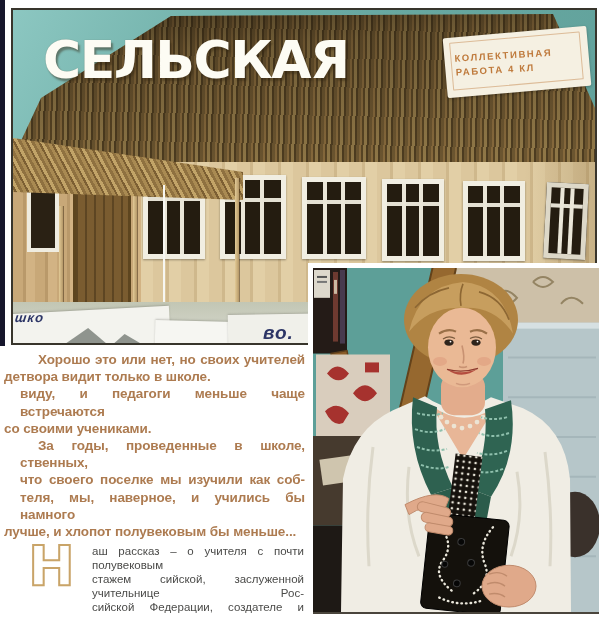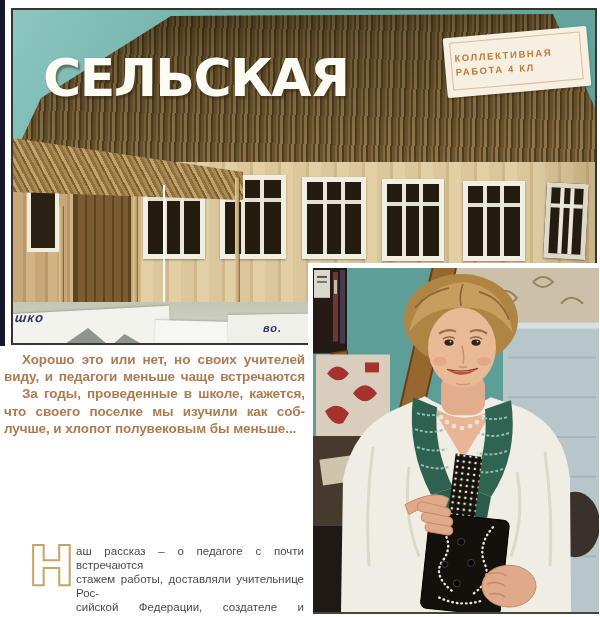--- a/index.html
+++ b/index.html
@@ -64,45 +64,45 @@
   .paper { position:absolute; background:#f3f3ee; box-shadow:0 -1px 2px rgba(90,90,80,.3); }
   .p1 { left:-8px; top:300px; width:165px; height:40px; transform:rotate(-3deg); }
   .p2 { left:142px; top:312px; width:160px; height:30px; transform:rotate(1.5deg); background:#f6f6f2; }
   .p3 { left:215px; top:304px; width:120px; height:34px; transform:rotate(-1deg); background:#f0f0ea; }
   .tri { position:absolute; background:#8f948e; }
   .t1 { left:52px; top:318px; width:42px; height:16px; clip-path:polygon(0 100%,55% 0,100% 100%); }
   .t2 { left:98px; top:324px; width:34px; height:12px; clip-path:polygon(0 100%,40% 0,100% 100%); }
   .ptext { position:absolute; color:#2c3566; font-style:italic; font-weight:bold; letter-spacing:1px; }
   .ptext-shko { left:2px;  top:300px; font-size:13px; transform:skewX(-6deg); }
   .ptext-shk  { left:178px; top:320px; font-size:10px;margin-top:10px; }
-  .ptext-vo   { left:250px; top:312px; font-size:11px; }
+  .ptext-vo   { left:250px; top:312px; font-size:19px; }
 
   .note { position:absolute; left:432px; top:22px; width:144px; height:60px; background:#f5f0e2;
     transform:rotate(-5deg); border-radius:2px; box-shadow:0 1px 3px rgba(0,0,0,.3);
     display:flex; flex-direction:column; justify-content:center; padding-left:10px; }
   .note-frame { position:absolute; inset:5px 7px 7px 6px; border:1px solid rgba(191,122,60,.45); border-radius:1px; }
   .note-line { color:#bf7a3c; font-size:9.5px; font-weight:bold; letter-spacing:1.6px; line-height:14px; transform:rotate(1.5deg); }
 
-  .headline { position:absolute; left:30px; top:43px; color:#fdfcf4; font-family:"DejaVu Sans", sans-serif;
+  .headline { position:absolute; left:30px; top:25px; color:#fdfcf4; font-family:"DejaVu Sans", sans-serif;
     font-weight:bold; font-size:52px; line-height:51px; letter-spacing:-1.5px;
     text-shadow:2px 3px 2px rgba(50,38,18,.45), 0 0 1px rgba(60,45,20,.4); }
 
   
   .woman-photo { position:absolute; left:308px; top:263px; width:292px; height:354px; background:#fff; }
   .woman-inner { position:absolute; left:5px; top:5px; right:1px; bottom:3px; overflow:hidden;
     border-bottom:2px solid #4a453c; background:#5d9f98; }
   .woman-inner svg { width:100%; height:100%; display:block; }
 
   
   .col-brown { position:absolute; left:4px; top:351px; width:301px; color:#ad7b50; font-weight:bold;
     font-size:13.5px; line-height:17.2px; letter-spacing:-0.1px; }
   .col-black { position:absolute; left:4px; top:545px; width:300px; color:#4b4b49;
     font-size:11.5px; line-height:13.9px; }
   .bline { white-space:nowrap; }
-  .j { text-align:justify; text-align-last:justify; white-space:normal; }
+  .j { text-align:justify; text-align-last:justify; white-space:normal;margin-left:16px; }
   .ind { text-indent:18px; }
   .cap { padding-left:72px; }
   .dropcap { position:absolute; left:24px; top:-4px; font-family:"DejaVu Sans", sans-serif; font-weight:bold;
     font-size:56px; line-height:50px; color:rgba(255,253,244,.05);
     -webkit-text-stroke:2px #c9a468; }
 </style>
 </head>
 <body>
 
 <div class="page">
@@ -276,29 +276,32 @@
             <path d="M143,116 q7,3 14,0" stroke="#d09a7c" stroke-width="1.4" fill="none"></path>
           </g>
         </g>
       </svg>
     </div>
   </figure>
 
   <section class="col-brown">
 
   <div class="bline ind j">Хорошо это или нет, но своих учителей</div>
+      <div class="bline">детвора видит только в школе.</div>
       <div class="bline j">виду, и педагоги меньше чаще встречаются</div>
-      <div class="bline ind j">За годы, проведенные в школе, кажется,</div>
+      <div class="bline">со своими учениками.</div>
+      <div class="bline ind j">За годы, проведенные в школе, ственных,</div>
       <div class="bline j">что своего поселке мы изучили как соб-</div>
+      <div class="bline j">теля, мы, наверное, и учились бы намного</div>
       <div class="bline">лучше, и хлопот полувековым бы меньше...</div>
     </section>
 
   <section class="col-black">
     <span class="dropcap">Н</span>
     <div>
 
-    <div class="bline cap j">аш рассказ – о педагоге с почти встречаются</div>
-        <div class="bline cap j">стажем работы, доставляли учительнице Рос-</div>
+    <div class="bline cap j">аш рассказ – о учителя с почти полувековым</div>
+        <div class="bline cap j">стажем сийской, заслуженной учительнице Рос-</div>
         <div class="bline cap j">сийской Федерации, создателе и хранителе му-</div>
       </div>
   </section>
 
 </div>
 
 </body></html>

